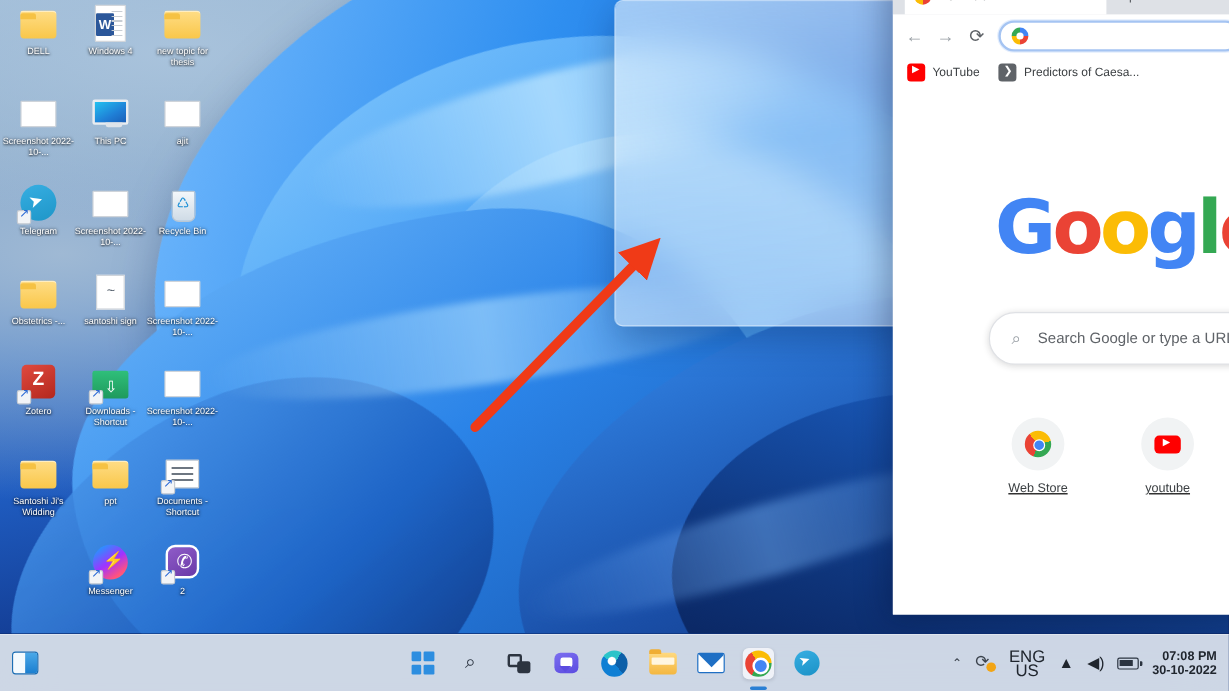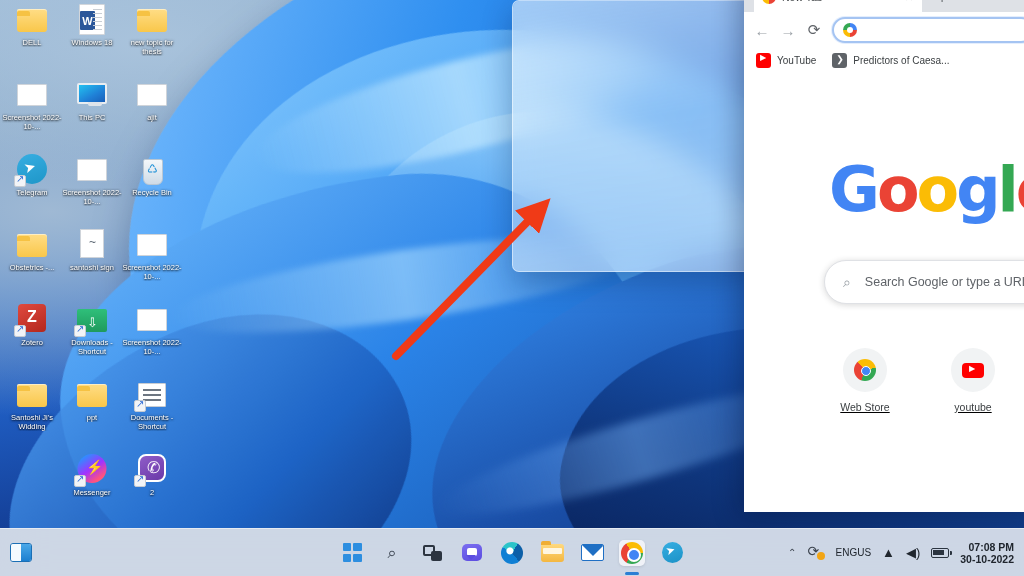--- a/index.html
+++ b/index.html
@@ -323,21 +323,21 @@
     background:conic-gradient(from 210deg,#ea4335 0 33%, #fbbc05 0 66%, #34a853 0); position:relative; }
   .chrome-glyph::after{ content:""; position:absolute; left:6px;top:6px;width:10px;height:10px;border-radius:50%;background:#4285f4;border:2px solid #fff; }
   .telegram-glyph{ width:21px;height:21px;border-radius:50%; background:linear-gradient(160deg,#37aee2,#1b92c7); position:relative; }
   .telegram-glyph::after{ content:"➤"; position:absolute; left:4px;top:2px;font-size:11px;color:#fff; transform:rotate(-18deg); }
 
   #tray{ position:absolute; right:10px; display:flex; align-items:center; gap:11px; font-size:10.5px; color:#20262e; }
   .tray-chev{ font-size:10px; color:#3b434d; }
   .tray-onedrive{ width:17px;height:15px; position:relative; }
   .tray-onedrive::before{ content:"⟳"; position:absolute; left:0; top:-2px; font-size:14px; color:#3b434d; }
   .tray-onedrive::after{ content:""; position:absolute; right:0; bottom:0; width:8px;height:8px;border-radius:50%;background:#f2a515; }
-  .lang{ display:flex; flex-direction:row; align-items:center; line-height:11px; font-size:10px; }
+  .lang{ display:flex; flex-direction:column; align-items:center; line-height:11px; font-size:14px; }
   .wifi-glyph{ font-size:13px; }
   .vol-glyph{ font-size:13px; }
   .batt-glyph{ width:18px;height:10px;border:1.5px solid #2b3440;border-radius:2px; position:relative; }
   .batt-glyph::before{ content:""; position:absolute; left:1px;top:1px;width:11px;height:5px;background:#2b3440; }
   .batt-glyph::after{ content:""; position:absolute; right:-4px;top:2.5px;width:2px;height:4px;background:#2b3440;border-radius:0 1px 1px 0; }
   .clock{ display:flex; flex-direction:column; align-items:flex-end; line-height:12px; font-size:10.5px;font-weight:bold; }
 </style>
 </head>
 <body>
 
@@ -358,21 +358,21 @@
     <div class="desk-icon">
       <span class="glyph">
         <span class="ic-folder" style="position: absolute; left: 50%; transform: translateX(-50%);"></span>
       </span>
       <span class="cap">DELL</span>
     </div>
     <div class="desk-icon">
       <span class="glyph">
         <span class="ic-word" style="position: absolute; left: 50%; transform: translateX(-50%);"></span>
       </span>
-      <span class="cap">Windows 18</span>
+      <span class="cap">Windows 4</span>
     </div>
     <div class="desk-icon">
       <span class="glyph">
         <span class="ic-folder" style="position: absolute; left: 50%; transform: translateX(-50%);"></span>
       </span>
       <span class="cap">new topic for thesis</span>
     </div>
     <div class="desk-icon">
       <span class="glyph">
         <span class="ic-screenshot" style="position: absolute; left: 50%; transform: translateX(-50%);"></span>

